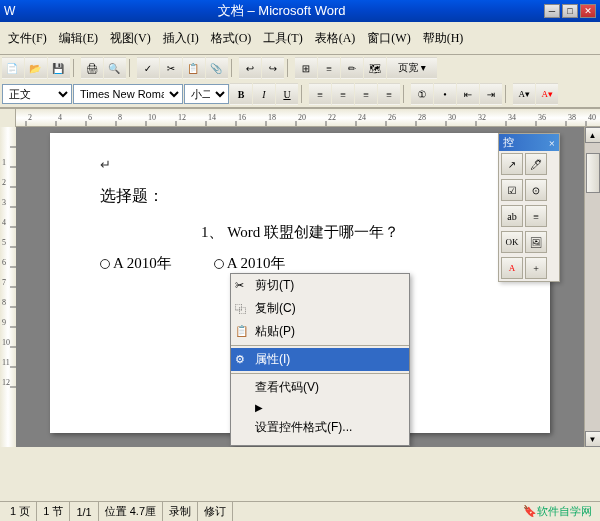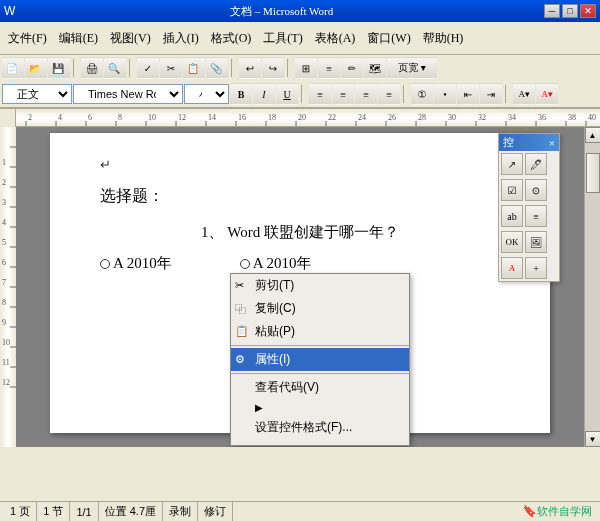--- a/index.html
+++ b/index.html
@@ -10,21 +10,21 @@
       background: linear-gradient(to bottom, #0054e3 0%, #0044c8 50%, #003aac 100%);
       height: 22px;
       display: flex;
       align-items: center;
       padding: 0 4px;
       color: white;
       font-size: 11px;
       font-family: 'Tahoma', sans-serif;
     }
     .title-bar-icon { margin-right: 4px; font-size: 12px; }
-    .title-bar-text { flex: 1; text-align: center; font-size: 11px; font-family: Liberation Serif, serif; }
+    .title-bar-text { flex: 1; text-align: center; font-size: 13px; }
     .title-bar-buttons { display: flex; gap: 2px; }
     .title-btn {
       width: 16px; height: 14px;
       background: linear-gradient(to bottom, #e8e8e8, #c0c0c0);
       border: 1px solid #888;
       display: flex; align-items: center; justify-content: center;
       font-size: 9px; cursor: pointer; color: #000;
     }
     .title-btn.close { background: linear-gradient(to bottom, #e05050, #c03030); color: white; }
 
@@ -63,21 +63,21 @@
       border: 1px solid transparent;
       display: flex; align-items: center; justify-content: center;
       font-size: 10px; cursor: pointer; padding: 0 2px;
     }
     .tb-separator { width: 5px; border-left: 1px solid #aca899; height: 18px; margin: 0 2px; }
     .tb-combo {
       height: 20px;
       border: 1px solid #7f9db9;
       background: white;
       font-size: 11px;
-      padding: 0 10px;
+      padding: 0 2px;
     }
 
     
     .ruler-area {
       background: #ece9d8;
       height: 18px;
       border-bottom: 1px solid #aca899;
       display: flex;
     }
     .ruler-corner { width: 16px; height: 18px; background: #ece9d8; border-right: 1px solid #aca899; }
@@ -428,21 +428,21 @@
     <div class="doc-page" style="margin: 6px auto; width: 500px; padding: 20px 50px; min-height: 300px; position:relative;">
       <div class="doc-content">
 
         <div style="font-size:13px; color:#333; margin-bottom: 6px;">↵</div>
         <div class="question-line">
           <span style="font-size:16px; font-weight:normal;">选择题：</span>
         </div>
         <div class="question-line" style="margin-top:8px;text-align:center;">
           <span style="font-size:15px;">1、   Word 联盟创建于哪一年？</span>
         </div>
-        <div class="answer-line" style="display:flex; gap:48px;">
+        <div class="answer-line" style="display:flex; gap:22px;">
           <div class="radio-option">
             <span class="radio-circle"></span>
             <span style="font-size:15px;">A 2010年</span>
           </div>
           <div class="radio-option">
             <span class="radio-circle"></span>
             <span style="font-size:15px;">A 2010年</span>
           </div>
         </div>
       </div>

